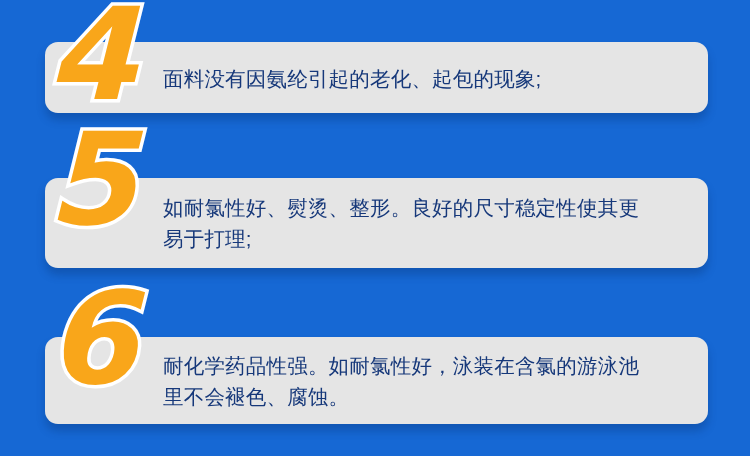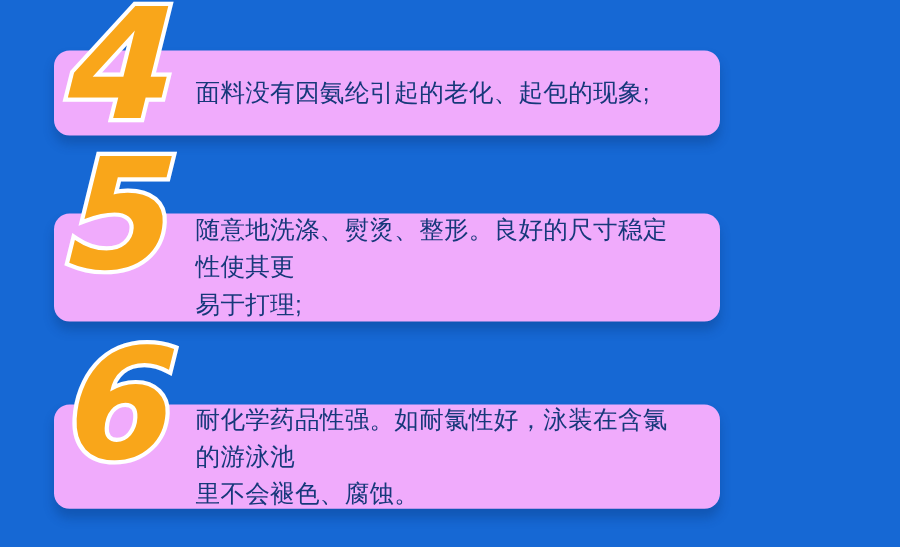--- a/index.html
+++ b/index.html
@@ -26,22 +26,22 @@
   .feature-item {
     position: absolute;
     left: 45px;
     width: 663px;
   }
 
   .card {
     position: absolute;
     left: 0;
     top: 0;
-    width: 555px;
-    background: #f0abfc;
+    width: 663px;
+    background: #e5e5e5;
     border-radius: 13px;
     box-shadow: 0 7px 9px rgba(8, 46, 105, 0.30);
     box-sizing: border-box;
   }
 
   .card-text {
     position: absolute;
     left: 118px;
     right: 26px;
     top: 50%;
@@ -92,21 +92,21 @@
 
   <div class="feature-item" id="item-4">
     <div class="card">
       <div class="card-text">面料没有因氨纶引起的老化、起包的现象;</div>
     </div>
     <div class="numeral">4</div>
   </div>
 
   <div class="feature-item" id="item-5">
     <div class="card">
-      <div class="card-text">随意地洗涤、熨烫、整形。良好的尺寸稳定性使其更
+      <div class="card-text">如耐氯性好、熨烫、整形。良好的尺寸稳定性使其更
 易于打理;</div>
     </div>
     <div class="numeral">5</div>
   </div>
 
   <div class="feature-item" id="item-6">
     <div class="card">
       <div class="card-text">耐化学药品性强。如耐氯性好，泳装在含氯的游泳池
 里不会褪色、腐蚀。</div>
     </div>

